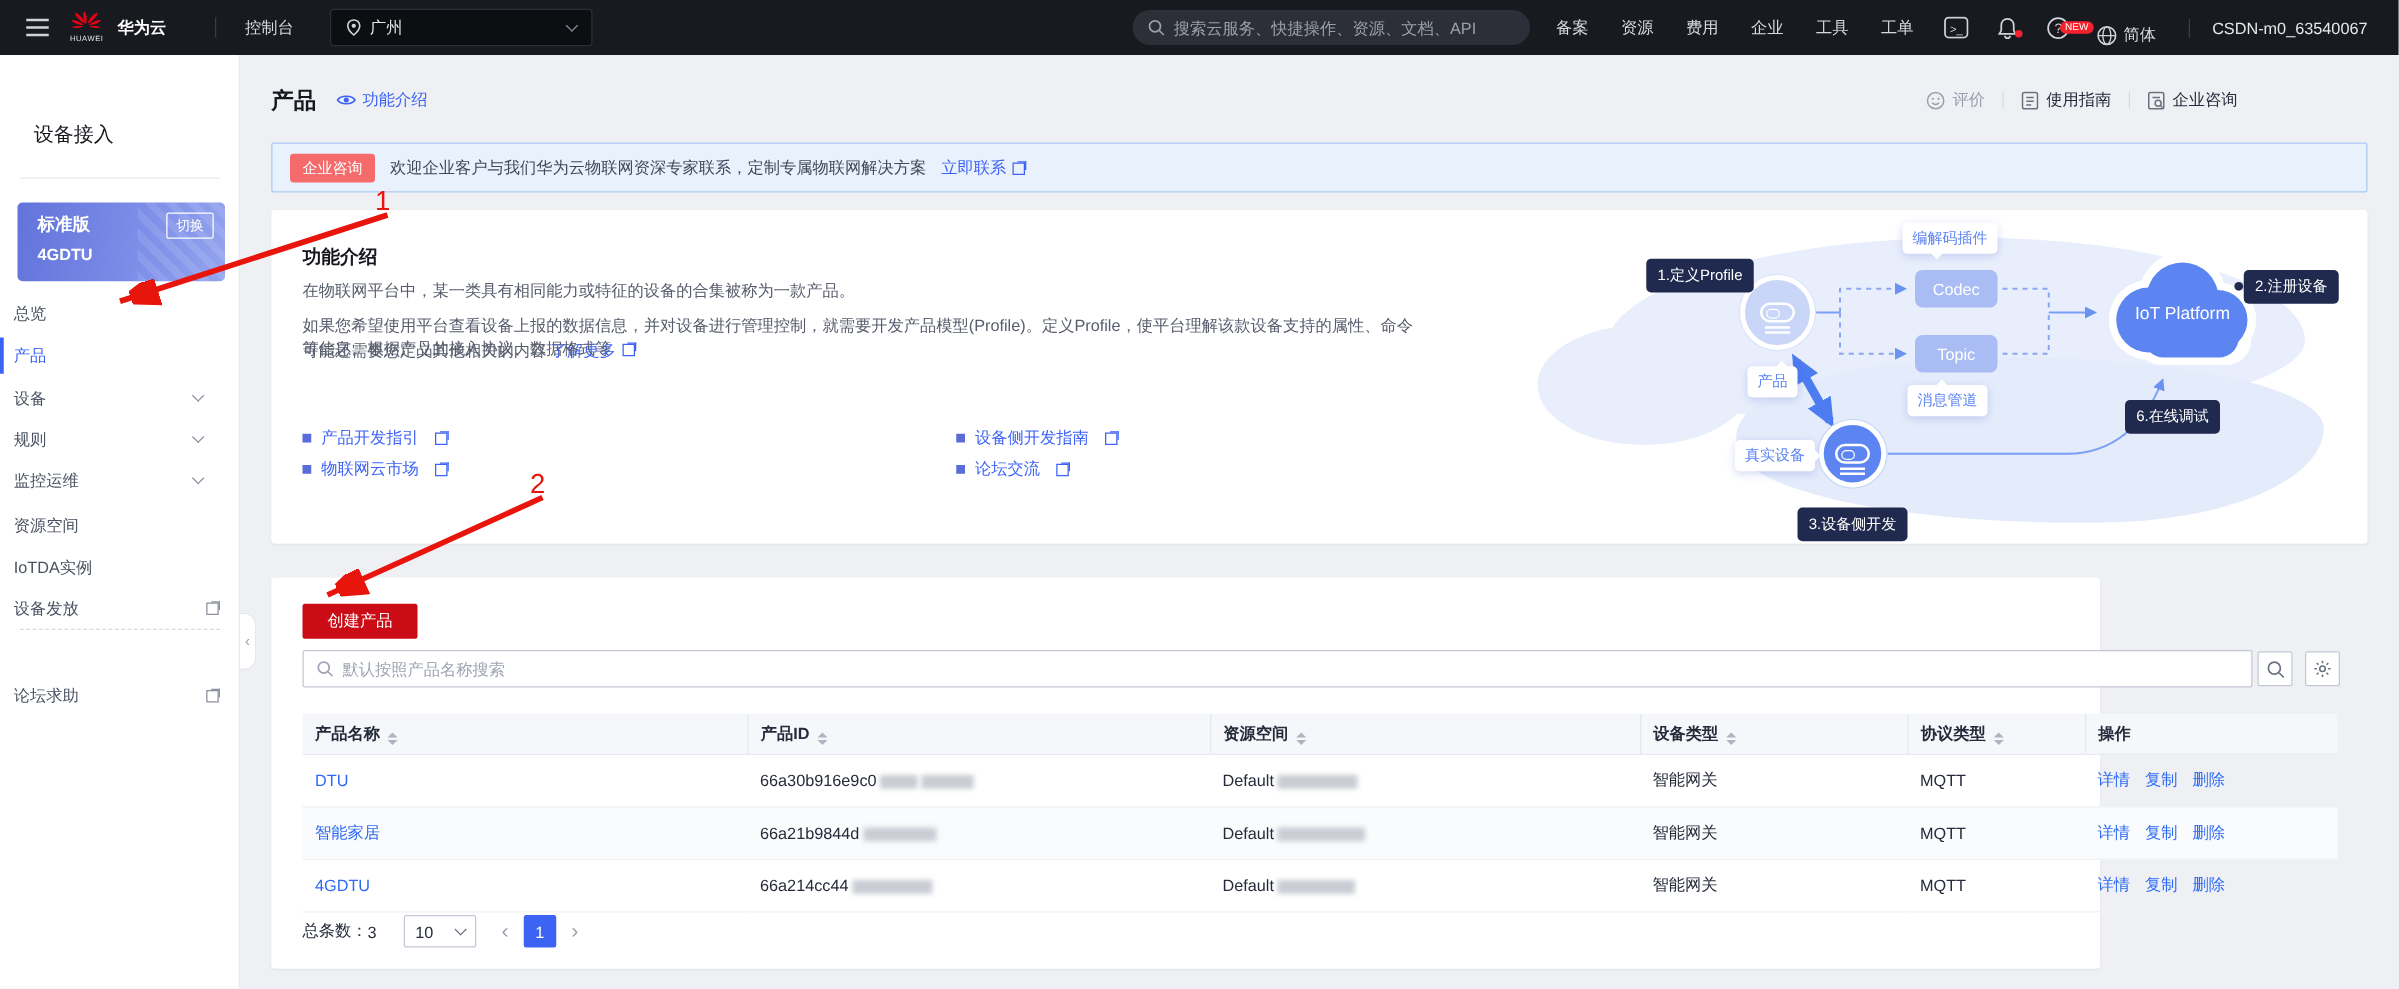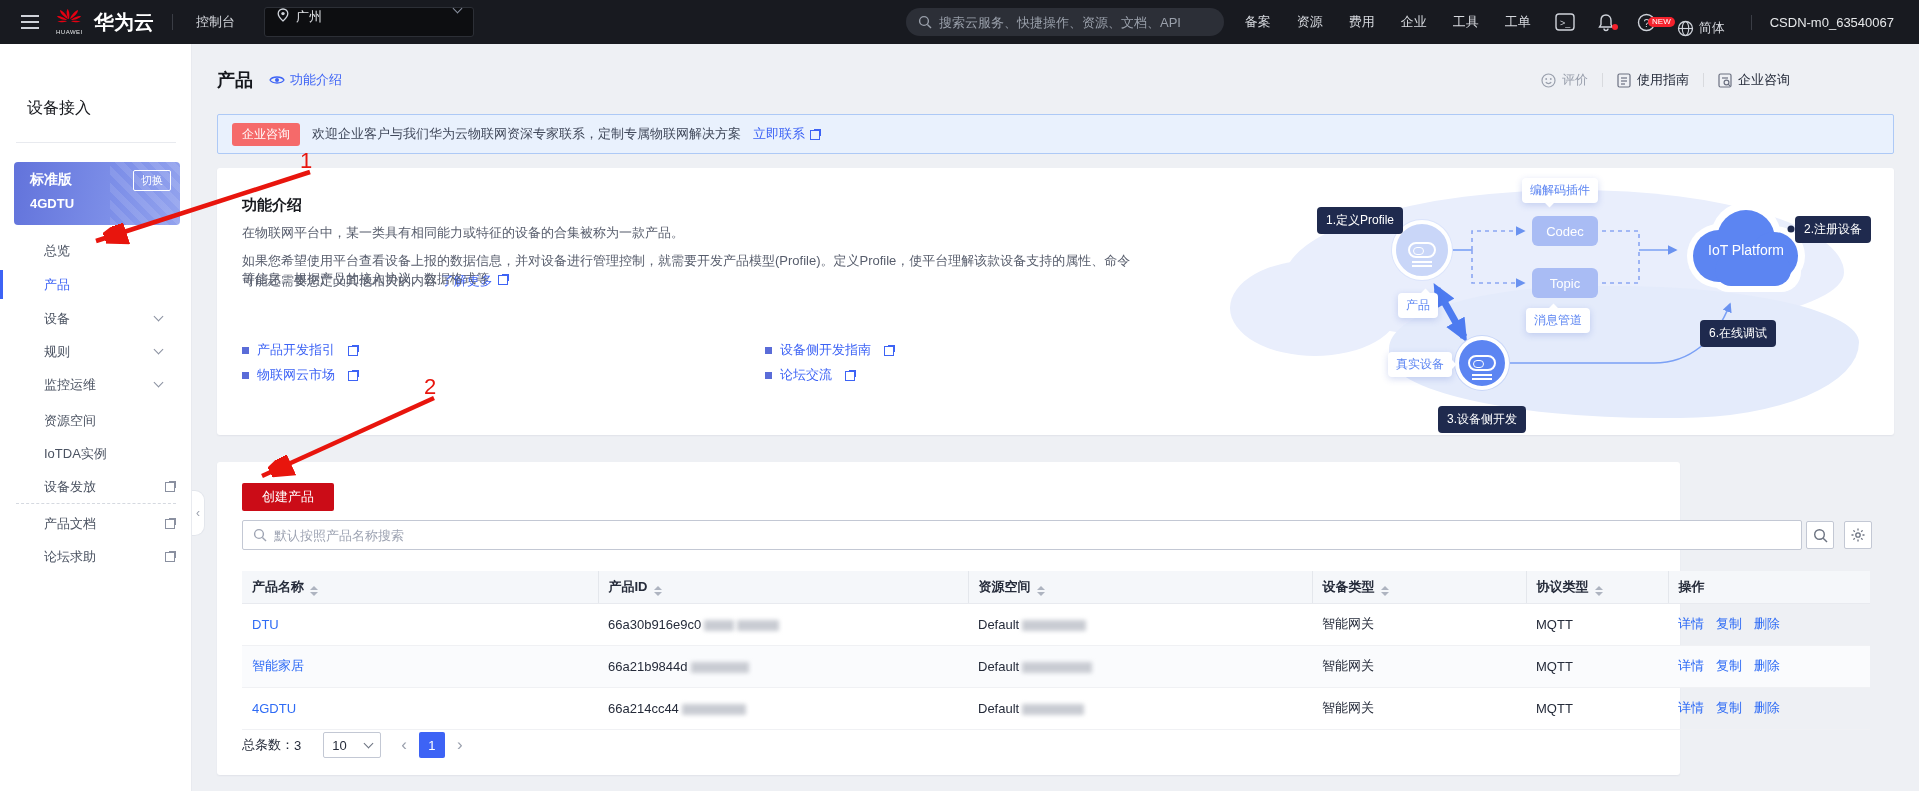--- a/index.html
+++ b/index.html
@@ -6,24 +6,24 @@
   html,body { width:1919px; height:791px; overflow:hidden; }
   body { font-family:"Liberation Sans","DejaVu Sans",sans-serif; background:#eef0f4; position:relative; font-size:13px; color:#252b3a; }
 
   
   .topbar { position:absolute; left:0; top:0; width:1919px; height:44px; background:#181a20; color:#d6d9de; z-index:20; }
   .tb-item { position:absolute; top:0; height:44px; display:flex; align-items:center; color:#d6d9de; font-size:13px; cursor:pointer; }
   .hamburger { left:18px; width:24px; flex-direction:column; justify-content:center; gap:4px; }
   .hamburger i { display:block; width:18px; height:2px; background:#cfd3da; }
   .logo { left:56px; }
   .logo .logosub { font-size:6px; color:#e6e8ea; letter-spacing:.5px; text-align:center; margin-top:-2px; }
-  .brand { left:94px; font-size:20px; font-weight:bold; color:#fff; cursor:pointer; }
+  .brand { left:94px; font-size:13px; font-weight:bold; color:#fff; cursor:pointer; }
   .tb-div { position:absolute; left:172px; top:14px; width:1px; height:16px; background:#3a3d45; }
   .console { left:196px; }
-  .region-pill { position:absolute; left:264px; top:7px; width:210px; height:30px; background:#0d0e11; border:1px solid #2c2f36; border-radius:3px; display:flex; align-items:flex-start; padding:0 12px; cursor:pointer; }
+  .region-pill { position:absolute; left:264px; top:7px; width:210px; height:30px; background:#0d0e11; border:1px solid #2c2f36; border-radius:3px; display:flex; align-items:center; padding:0 12px; cursor:pointer; }
   .region-pill .rtext { margin-left:7px; color:#e2e4e8; }
   .chev { display:inline-block; width:7px; height:7px; border-right:1.5px solid #8a90a0; border-bottom:1.5px solid #8a90a0; transform:rotate(45deg); }
   .region-pill .chev { margin-left:auto; margin-top:-3px; }
   .tb-search { position:absolute; left:906px; top:8px; width:318px; height:28px; background:#2c2f37; border-radius:15px; display:flex; align-items:center; padding:0 12px; }
   .tb-search input { background:transparent; border:none; outline:none; color:#cfd3da; font-size:13px; margin-left:7px; width:260px; }
   .tb-search input::placeholder { color:#9aa0ab; }
   .tb-right { position:absolute; right:25px; top:0; height:44px; display:flex; align-items:center; gap:0; }
   .tb-link { padding:0 13px; color:#d6d9de; cursor:pointer; }
   .tb-ico { position:relative; padding:0 11px; display:flex; align-items:center; cursor:pointer; }
   .dot { position:absolute; top:11px; right:8px; width:6px; height:6px; border-radius:50%; background:#f5222d; }
@@ -33,21 +33,21 @@
 
   
   .sidebar { position:absolute; left:0; top:44px; width:192px; height:747px; background:#fff; z-index:5; border-right:1px solid #e8eaef; }
   .sb-title { position:absolute; left:27px; top:54px; font-size:16px; font-weight:normal; color:#16181d; }
   .sb-div { position:absolute; left:16px; top:98px; width:160px; height:1px; background:#e8eaef; }
   .sb-card { position:absolute; left:14px; top:118px; width:166px; height:63px; border-radius:4px; color:#fff; background:linear-gradient(100deg,#6273db 0%,#7d8fe8 60%,#93a3ee 100%); overflow:hidden; cursor:pointer; }
   .sb-card::after { content:''; position:absolute; right:0; top:0; width:70px; height:100%; background:repeating-linear-gradient(45deg,rgba(255,255,255,.10) 0 6px,transparent 6px 12px); }
   .sb-card .ed { position:absolute; left:16px; top:9px; font-size:14px; font-weight:bold; }
   .sb-card .nm { position:absolute; left:16px; top:34px; font-size:13px; font-weight:bold; }
   .sb-switch { position:absolute; right:9px; top:8px; border:1px solid #fff; border-radius:2px; font-size:11px; padding:2px 7px; color:#fff; cursor:pointer; z-index:2; }
-  .sb-item { position:absolute; left:0; width:192px; height:33px; display:flex; align-items:center; padding-left:44px; color:#4a5261; cursor:pointer; }
+  .sb-item { position:absolute; left:0; width:192px; height:33px; display:flex; align-items:center; padding-left:11px; color:#4a5261; cursor:pointer; }
   .sb-item .chev { margin-left:auto; margin-right:30px; margin-top:-4px; }
   .sb-item.active { color:#3d63f5; }
   .sb-item.active::before { content:''; position:absolute; left:0; top:2px; width:3px; height:29px; background:#3d63f5; }
   .sb-dash { position:absolute; left:16px; top:459px; width:160px; border-top:1px dashed #d5d9e0; }
   .ext { display:inline-block; width:11px; height:11px; position:relative; margin-left:auto; margin-right:16px; color:#8a90a0; }
   .linkrow .ext, .bannerlink .ext, .learn .ext { margin:0 0 0 5px; color:inherit; }
   .ext::before { content:''; position:absolute; left:0; bottom:0; width:8px; height:8px; border:1px solid currentColor; }
   .ext::after { content:''; position:absolute; right:0px; top:0px; width:6px; height:6px; border-top:1.5px solid currentColor; border-right:1.5px solid currentColor; }
   .collapse-tab { position:absolute; left:192px; top:490px; width:13px; height:46px; background:#fff; border:1px solid #e3e6ec; border-left:none; border-radius:0 10px 10px 0; display:flex; align-items:center; justify-content:center; color:#9aa0ad; font-size:12px; cursor:pointer; z-index:6; }
 
@@ -245,24 +245,20 @@
       <span>资源空间</span>
     </div>
   <div class="sb-item" style="top:393px">
       <span>IoTDA实例</span>
     </div>
   <div class="sb-item" style="top:426px">
       <span>设备发放</span>
       <span class="ext"></span>
     </div>
   <div class="sb-dash"></div>
-  <div class="sb-item" style="top:463px">
-      <span>产品文档</span>
-      <span class="ext"></span>
-    </div>
   <div class="sb-item" style="top:496px">
       <span>论坛求助</span>
       <span class="ext"></span>
     </div>
 </div>
 <div class="collapse-tab">‹</div>
 
 <div class="main">
 
   <div class="page-head">

